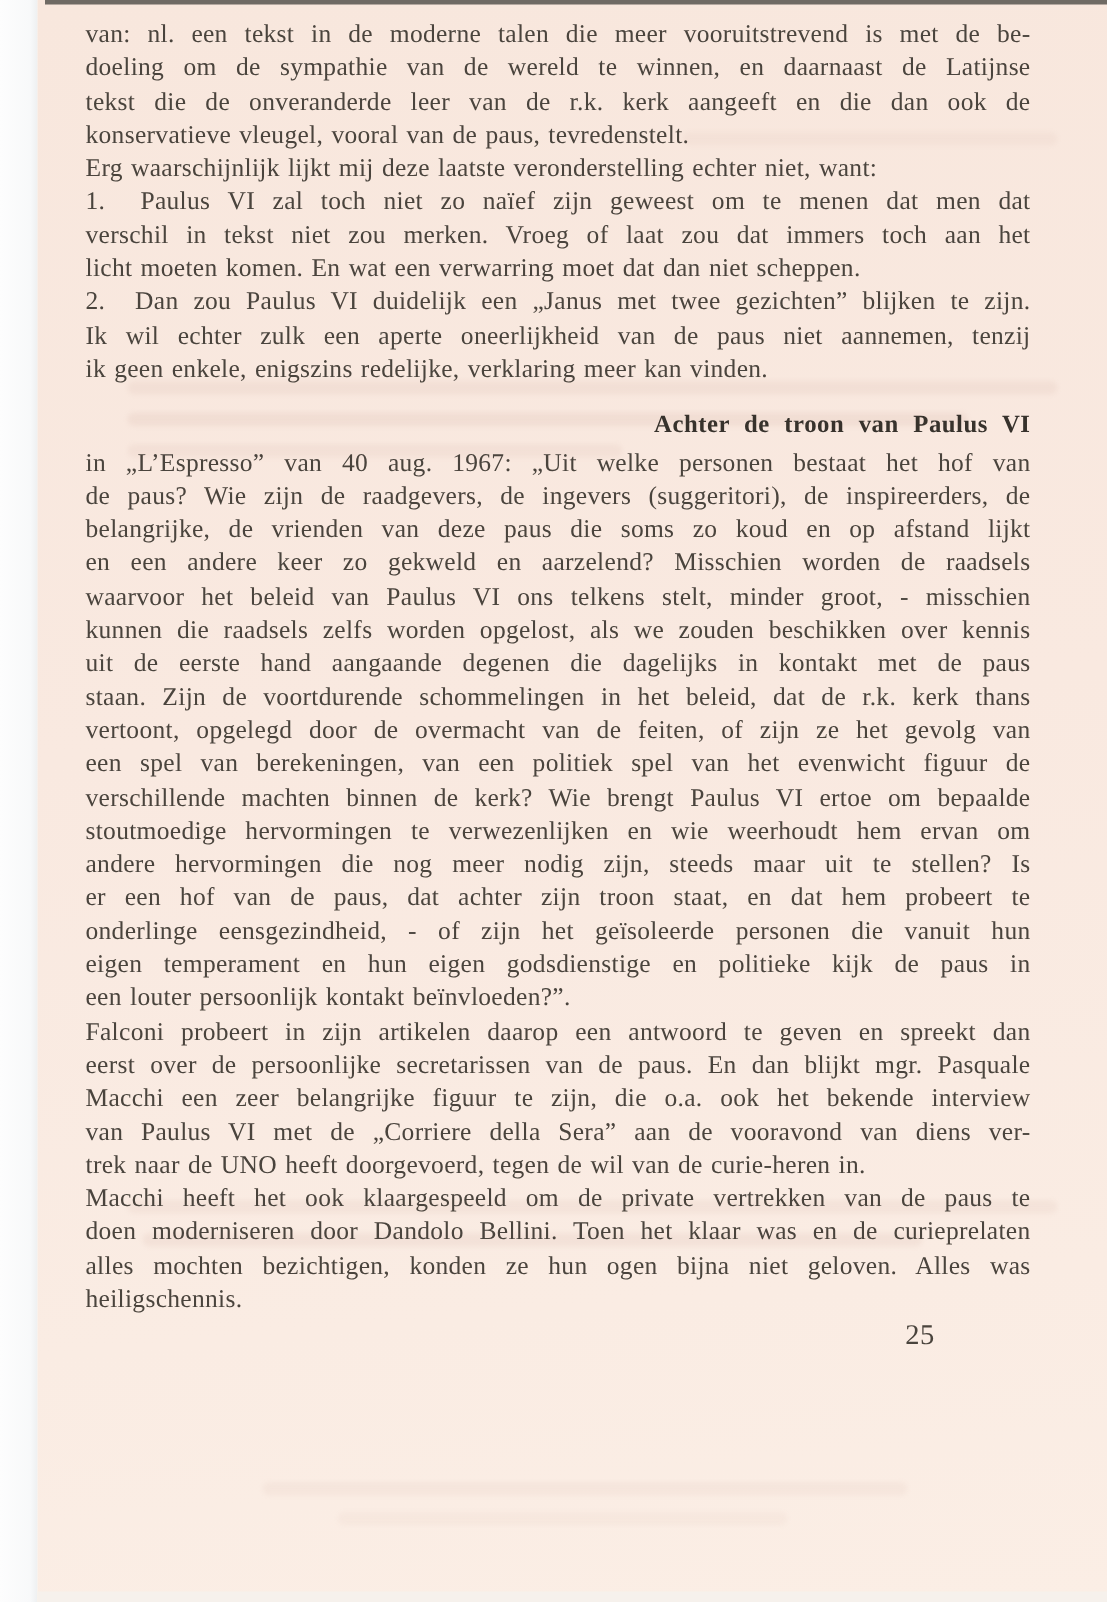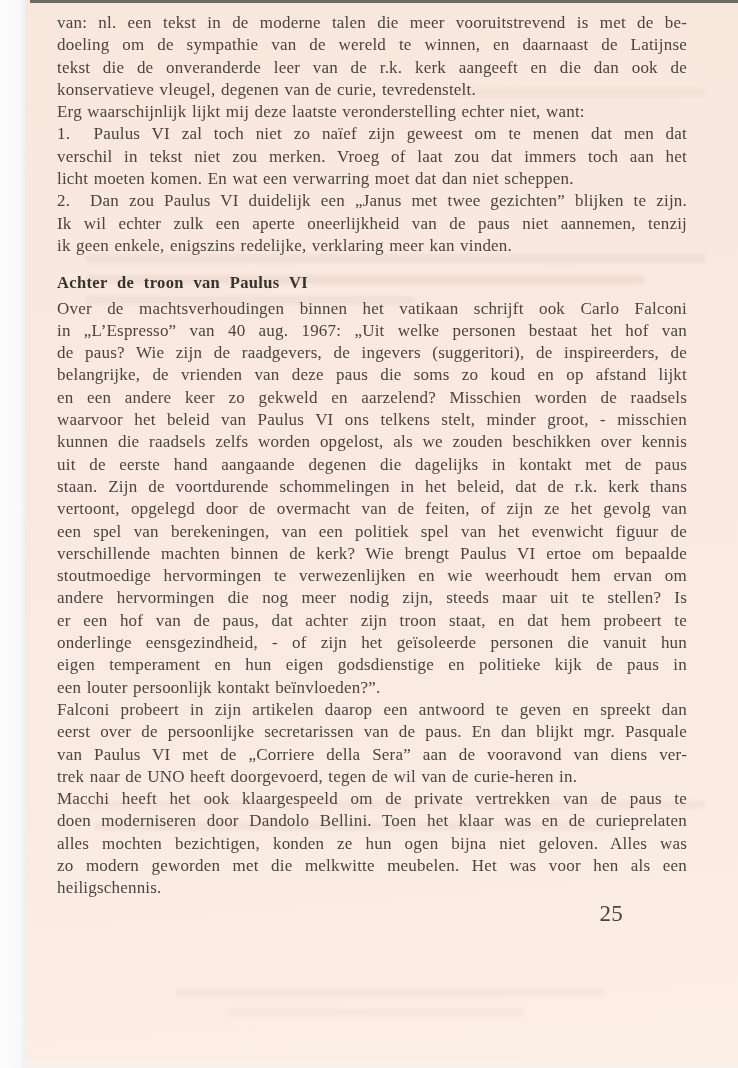--- a/index.html
+++ b/index.html
@@ -61,33 +61,33 @@
     text-align-last: justify;
     white-space: normal;
     word-spacing: 0.06em;
   }
   .line.last {
     text-align-last: left;
   }
   .heading {
     font-weight: bold;
     color: #37322c;
-    text-align: left;
+    text-align: right;
     font-size: 16.5px;
     word-spacing: 0.32em;
     letter-spacing: 0.02em;
     margin-top: 15px;
     margin-bottom: 3px;
   }
   .pageno {
     margin-top: 3px;
     text-align: right;
     padding-right: 64px;
     color: #4a443d;
-    font-size: 23px;
+    font-size: 19px;
   }
   
   .smudge {
     position: absolute;
     height: 9px;
     border-radius: 5px;
     background: #c09486;
     opacity: 0.10;
     filter: blur(1.6px);
     pointer-events: none;
@@ -115,38 +115,37 @@
     <div class="smudge s6"></div>
     <div class="smudge s7"></div>
     <div class="smudge s8"></div>
 
     <div class="textblock">
 
     <div class="para">
           <div class="line">van: nl. een tekst in de moderne talen die meer vooruitstrevend is met de be-</div>
           <div class="line">doeling om de sympathie van de wereld te winnen, en daarnaast de Latijnse</div>
           <div class="line">tekst die de onveranderde leer van de r.k. kerk aangeeft en die dan ook de</div>
-          <div class="line last">konservatieve vleugel, degenen van de curie, tevredenstelt.</div>
+          <div class="line last">konservatieve vleugel, vooral van de paus, tevredenstelt.</div>
         </div>
         <div class="para">
           <div class="line last">Erg waarschijnlijk lijkt mij deze laatste veronderstelling echter niet, want:</div>
         </div>
         <div class="para">
           <div class="line">1.&nbsp; Paulus VI zal toch niet zo naïef zijn geweest om te menen dat men dat</div>
           <div class="line">verschil in tekst niet zou merken. Vroeg of laat zou dat immers toch aan het</div>
           <div class="line last">licht moeten komen. En wat een verwarring moet dat dan niet scheppen.</div>
         </div>
         <div class="para">
           <div class="line">2.&nbsp; Dan zou Paulus VI duidelijk een „Janus met twee gezichten” blijken te zijn.</div>
           <div class="line">Ik wil echter zulk een aperte oneerlijkheid van de paus niet aannemen, tenzij</div>
           <div class="line last">ik geen enkele, enigszins redelijke, verklaring meer kan vinden.</div>
         </div>
         <div class="heading">Achter de troon van Paulus VI</div>
         <div class="para">
-          <div class="line">Over de machtsverhoudingen binnen het vatikaan schrijft ook Carlo Falconi</div>
           <div class="line">in „L’Espresso” van 40 aug. 1967: „Uit welke personen bestaat het hof van</div>
           <div class="line">de paus? Wie zijn de raadgevers, de ingevers (suggeritori), de inspireerders, de</div>
           <div class="line">belangrijke, de vrienden van deze paus die soms zo koud en op afstand lijkt</div>
           <div class="line">en een andere keer zo gekweld en aarzelend? Misschien worden de raadsels</div>
           <div class="line">waarvoor het beleid van Paulus VI ons telkens stelt, minder groot, - misschien</div>
           <div class="line">kunnen die raadsels zelfs worden opgelost, als we zouden beschikken over kennis</div>
           <div class="line">uit de eerste hand aangaande degenen die dagelijks in kontakt met de paus</div>
           <div class="line">staan. Zijn de voortdurende schommelingen in het beleid, dat de r.k. kerk thans</div>
           <div class="line">vertoont, opgelegd door de overmacht van de feiten, of zijn ze het gevolg van</div>
           <div class="line">een spel van berekeningen, van een politiek spel van het evenwicht figuur de</div>
@@ -154,28 +153,28 @@
           <div class="line">stoutmoedige hervormingen te verwezenlijken en wie weerhoudt hem ervan om</div>
           <div class="line">andere hervormingen die nog meer nodig zijn, steeds maar uit te stellen? Is</div>
           <div class="line">er een hof van de paus, dat achter zijn troon staat, en dat hem probeert te</div>
           <div class="line">onderlinge eensgezindheid, - of zijn het geïsoleerde personen die vanuit hun</div>
           <div class="line">eigen temperament en hun eigen godsdienstige en politieke kijk de paus in</div>
           <div class="line last">een louter persoonlijk kontakt beïnvloeden?”.</div>
         </div>
         <div class="para">
           <div class="line">Falconi probeert in zijn artikelen daarop een antwoord te geven en spreekt dan</div>
           <div class="line">eerst over de persoonlijke secretarissen van de paus. En dan blijkt mgr. Pasquale</div>
+          <div class="line">Macchi een zeer belangrijke figuur te zijn, die o.a. ook het bekende interview</div>
           <div class="line">van Paulus VI met de „Corriere della Sera” aan de vooravond van diens ver-</div>
           <div class="line last">trek naar de UNO heeft doorgevoerd, tegen de wil van de curie-heren in.</div>
         </div>
         <div class="para">
           <div class="line">Macchi heeft het ook klaargespeeld om de private vertrekken van de paus te</div>
           <div class="line">doen moderniseren door Dandolo Bellini. Toen het klaar was en de curieprelaten</div>
           <div class="line">alles mochten bezichtigen, konden ze hun ogen bijna niet geloven. Alles was</div>
-          <div class="line">zo modern geworden met die melkwitte meubelen. Het was voor hen als een</div>
           <div class="line last">heiligschennis.</div>
         </div>
         <div class="pageno">25</div>
       </div>
   </div>
   <div class="top-edge"></div>
   <div class="bottom-edge"></div>
 </div>
 
 </body></html>

